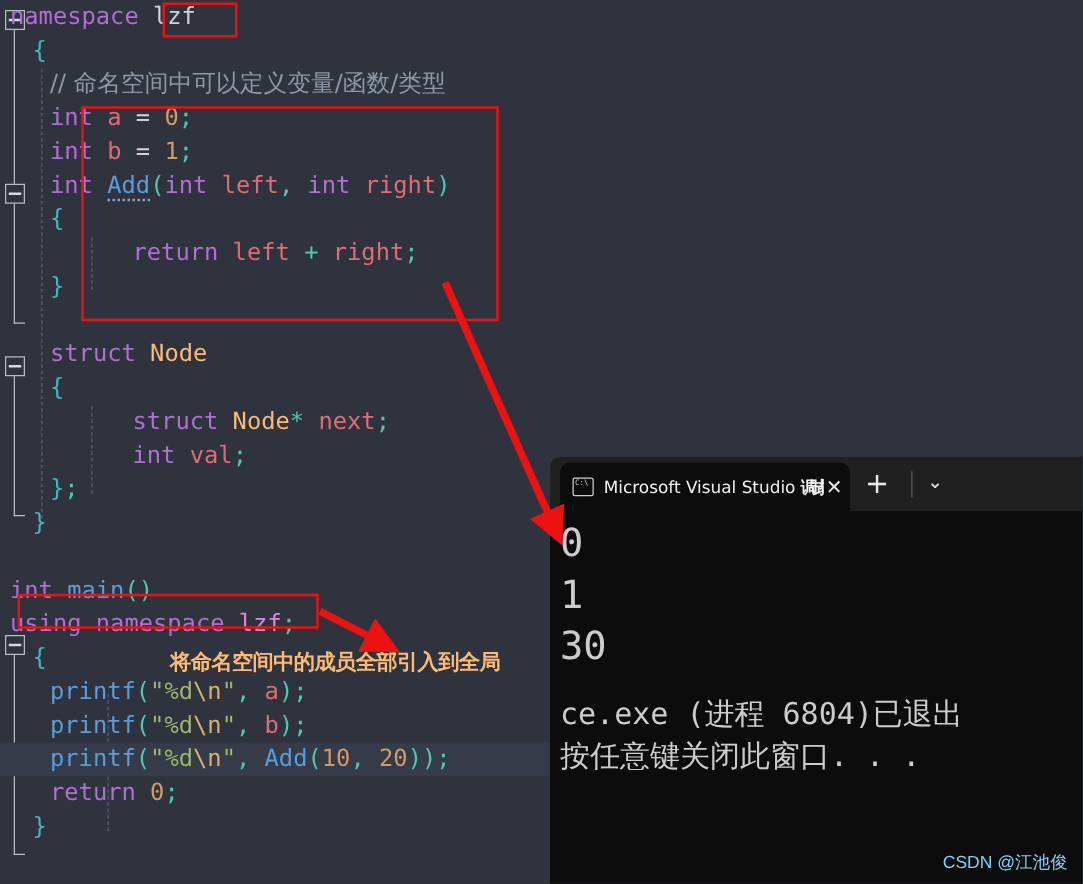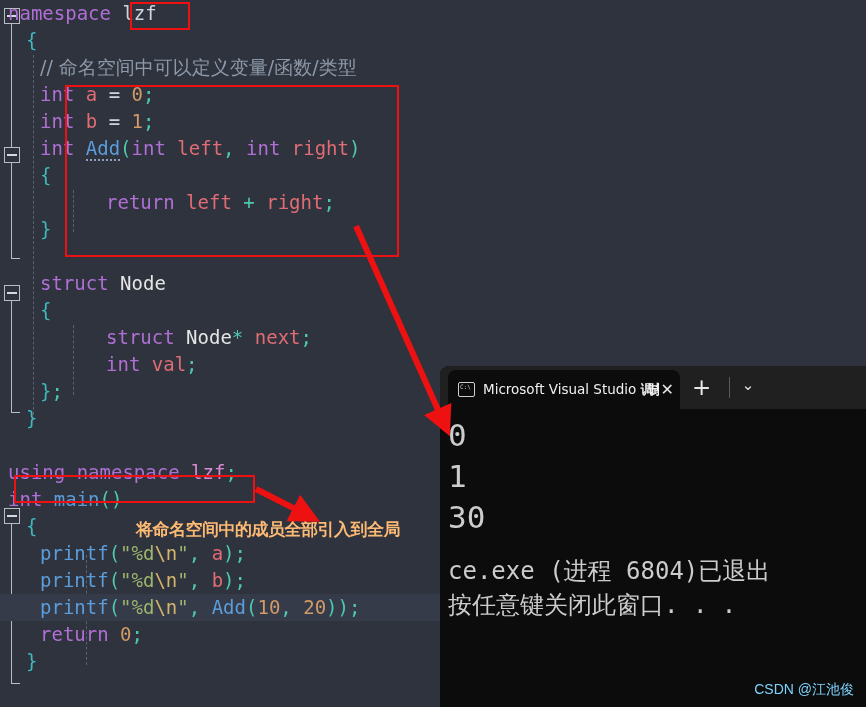--- a/index.html
+++ b/index.html
@@ -18,21 +18,21 @@
     position:relative;height:27px;line-height:27px;
     font-size:19px;white-space:pre;
     font-family:"DejaVu Sans Mono","Liberation Mono",monospace;
     padding-left:8px;
   }
   .code-line.hl{background:#353b48;}
   .ind1{padding-left:26px;}
   .ind2{padding-left:40px;}
   .ind3{padding-left:106px;}
   .kw   {color:#b06fd5;margin-top:36px;}
-  .type {color:#e5e5e5;}
+  .type {color:#fdba74;}
   .fn   {color:#5b9ddb;}
   .var  {color:#e06c75;}
   .num  {color:#d19a66;}
   .str  {color:#9db56c;}
   .esc  {color:#d6b36b;}
   .punc {color:#4ec9b0;}
   .brace{color:#3fb8c0;}
   .cmt  {color:#8d98a8;font-family:"DejaVu Sans",sans-serif;}
   .ns   {color:#cfd3da;}
   .nspink{color:#d68ad0;}
@@ -146,22 +146,22 @@
       <div class="code-line ind3"><span class="kw">return</span><span class="plain"> </span><span class="var">left</span><span class="plain"> </span><span class="op">+</span><span class="plain"> </span><span class="var">right</span><span class="punc">;</span></div>
       <div class="code-line ind2"><span class="brace">}</span></div>
       <div class="code-line">&nbsp;</div>
       <div class="code-line ind2"><span class="kw">struct</span><span class="plain"> </span><span class="type">Node</span></div>
       <div class="code-line ind2"><span class="brace">{</span></div>
       <div class="code-line ind3"><span class="kw">struct</span><span class="plain"> </span><span class="type">Node</span><span class="op">*</span><span class="plain"> </span><span class="var">next</span><span class="punc">;</span></div>
       <div class="code-line ind3"><span class="kw">int</span><span class="plain"> </span><span class="var">val</span><span class="punc">;</span></div>
       <div class="code-line ind2"><span class="brace">}</span><span class="punc">;</span></div>
       <div class="code-line ind1"><span class="brace">}</span></div>
       <div class="code-line">&nbsp;</div>
+      <div class="code-line"><span class="kw">int</span><span class="plain"> </span><span class="fn">main</span><span class="punc">()</span></div>
       <div class="code-line"><span class="kw">using namespace</span><span class="plain"> </span><span class="nspink">lzf</span><span class="punc">;</span></div>
-      <div class="code-line"><span class="kw">int</span><span class="plain"> </span><span class="fn">main</span><span class="punc">()</span></div>
       <div class="code-line ind1"><span class="brace">{</span></div>
       <div class="code-line ind2"><span class="fn">printf</span><span class="punc">(</span><span class="str">"%d</span><span class="esc">\n</span><span class="str">"</span><span class="punc">, </span><span class="var">a</span><span class="punc">)</span><span class="punc">;</span></div>
       <div class="code-line ind2"><span class="fn">printf</span><span class="punc">(</span><span class="str">"%d</span><span class="esc">\n</span><span class="str">"</span><span class="punc">, </span><span class="var">b</span><span class="punc">)</span><span class="punc">;</span></div>
       <div class="code-line ind2 hl"><span class="fn">printf</span><span class="punc">(</span><span class="str">"%d</span><span class="esc">\n</span><span class="str">"</span><span class="punc">, </span><span class="fn">Add</span><span class="punc">(</span><span class="num">10</span><span class="punc">, </span><span class="num">20</span><span class="punc">))</span><span class="punc">;</span></div>
       <div class="code-line ind2"><span class="kw">return</span><span class="plain"> </span><span class="num">0</span><span class="punc">;</span></div>
       <div class="code-line ind1"><span class="brace">}</span></div>
     </div>
 </div>
 
 <div class="rbox" style="left:130px;top:2px;width:60px;height:28px;"></div>

